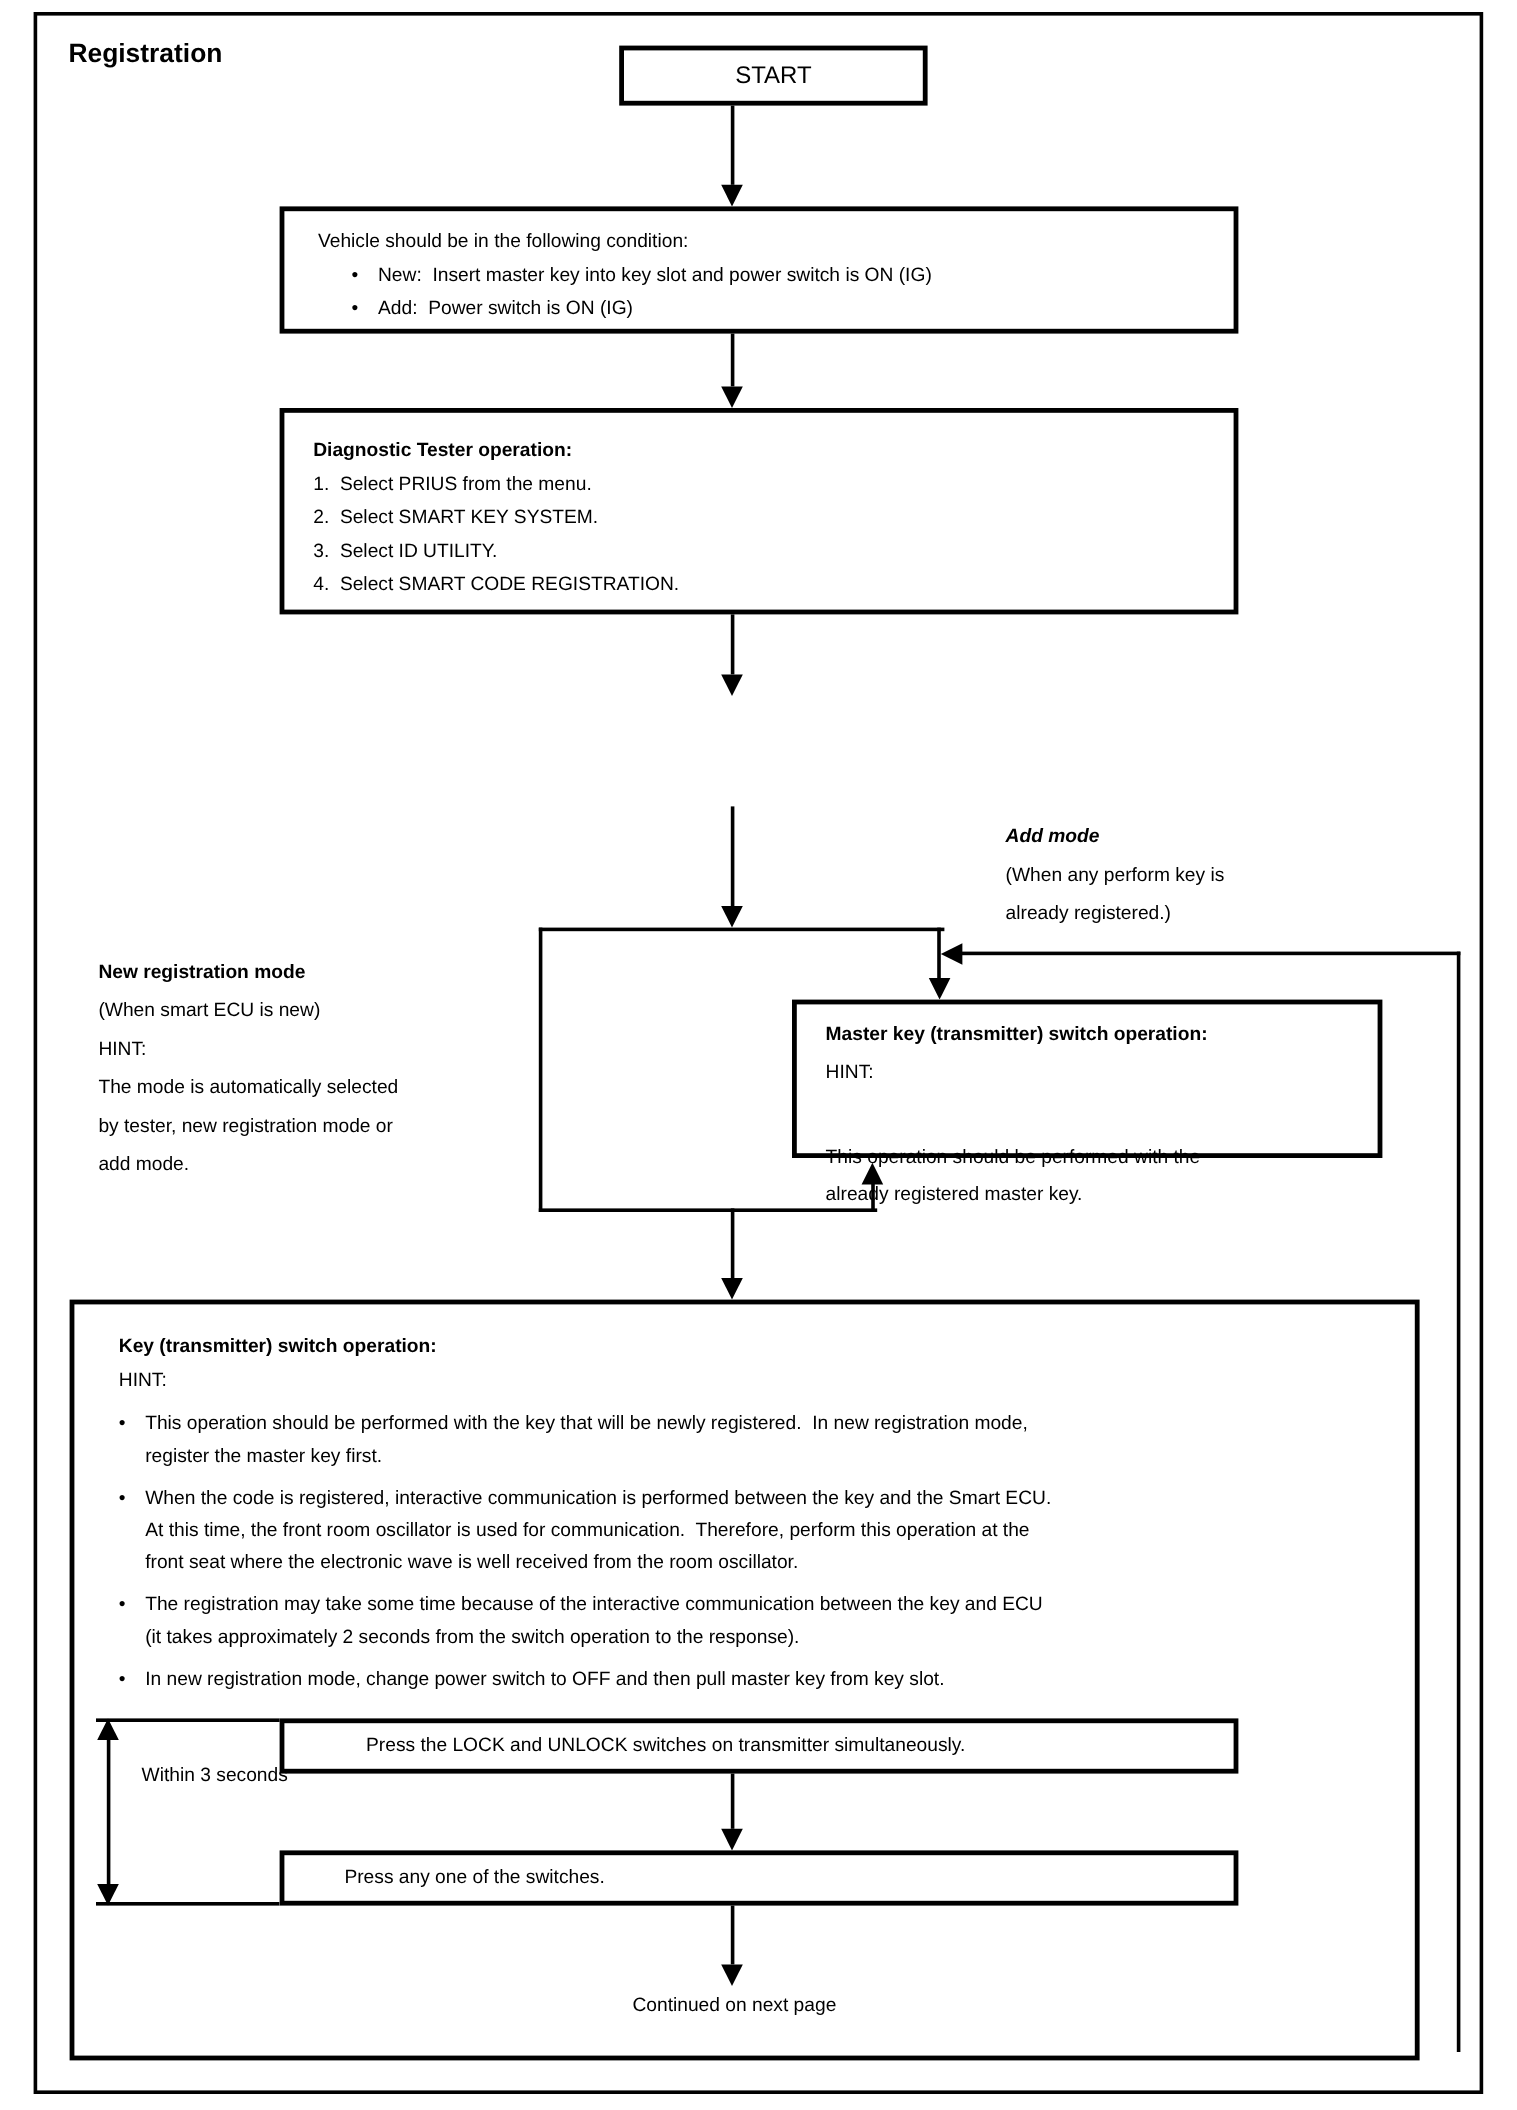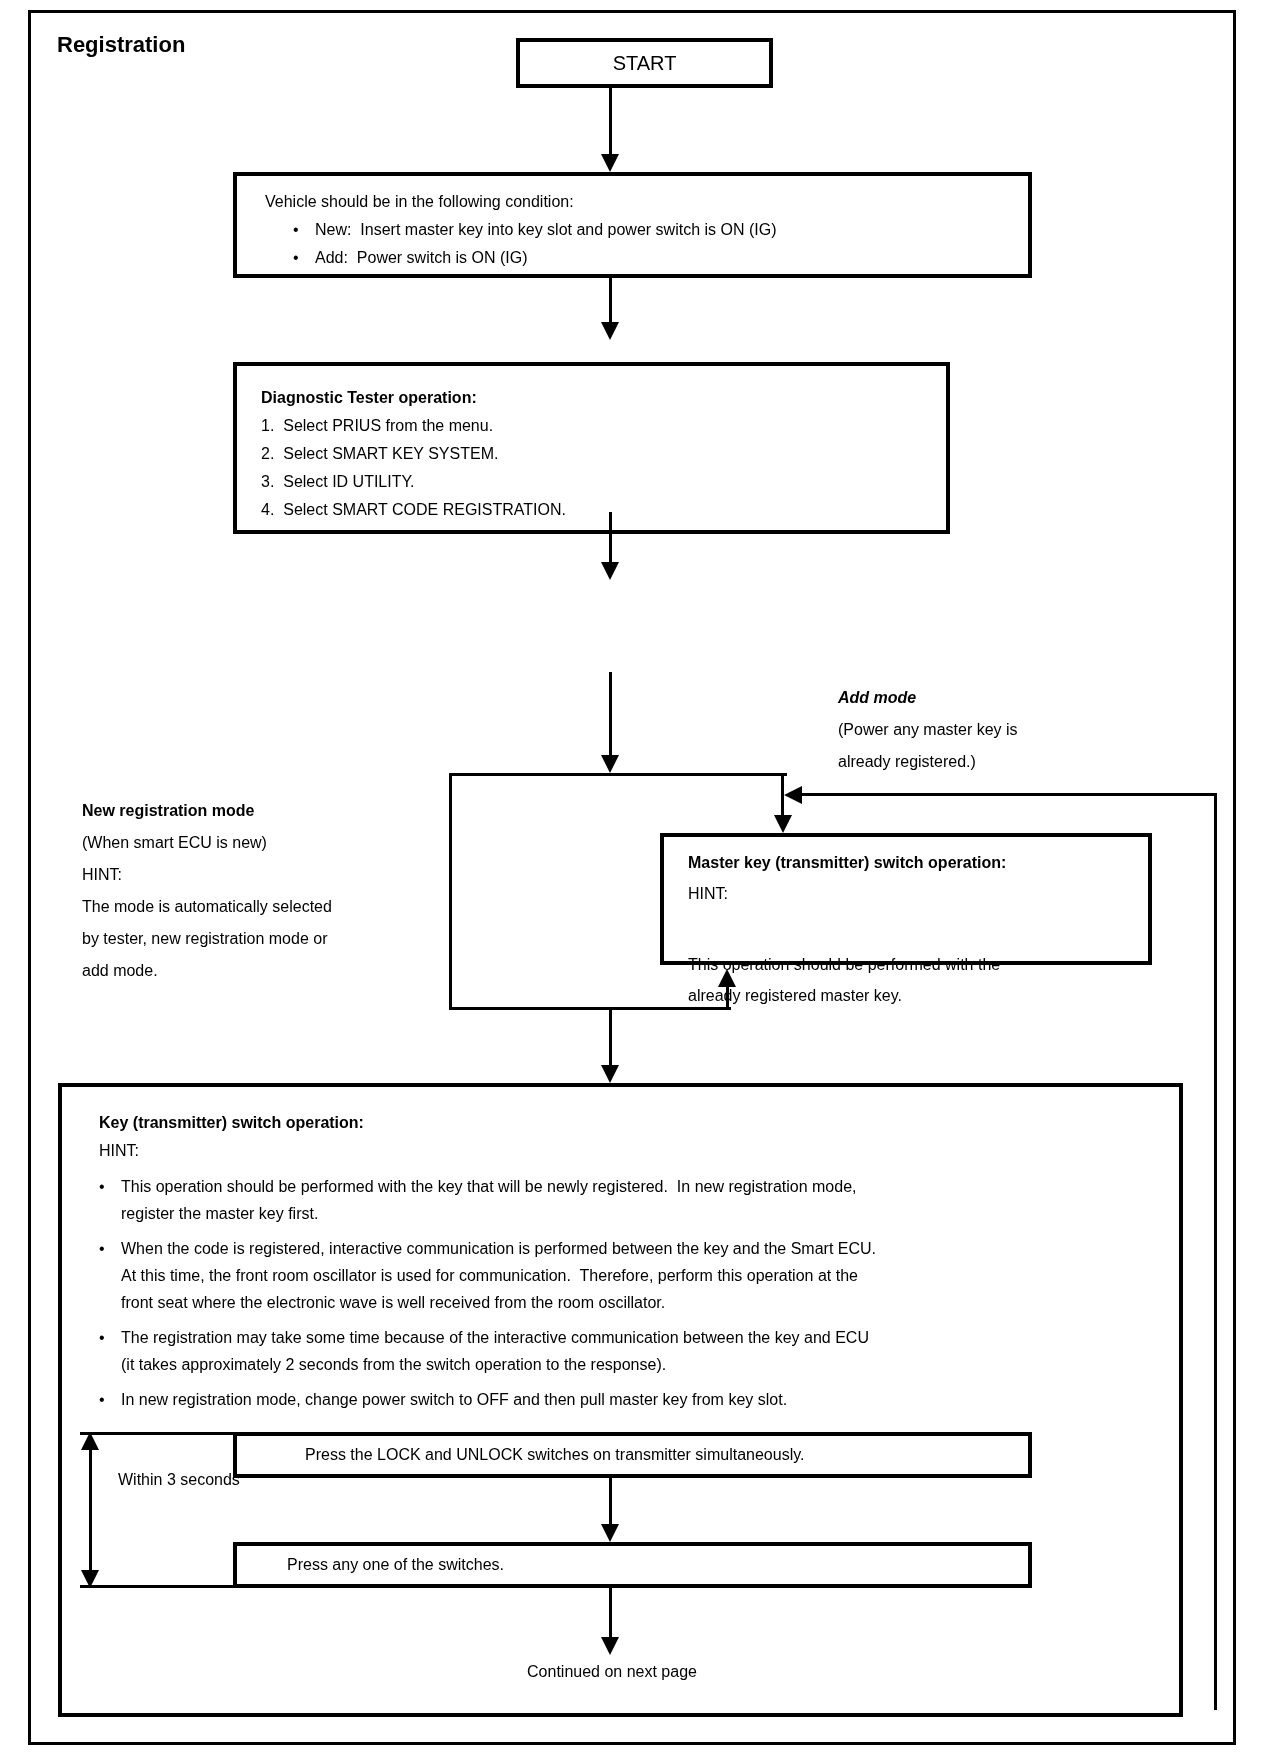--- a/index.html
+++ b/index.html
@@ -45,38 +45,38 @@
     </div>
     <div class="bullet" style="margin-top:0;margin-left:28px;">
       <span class="dot ln">•</span>
       <span class="ln">Add:  Power switch is ON (IG)</span>
     </div>
   </div>
 
   <div class="v" style="left:609px;top:278px;height:44px;"></div>
   <div class="ah ah-down" style="left:601px;top:322px;"></div>
 
-  <div class="box num-steps" style="left:233px;top:340px;width:717px;height:172px;padding:18px 0 0 24px;margin-top:22px;">
+  <div class="box num-steps" style="left:233px;top:340px;width:799px;height:172px;padding:18px 0 0 24px;">
     <div class="ln b">Diagnostic Tester operation:</div>
     <div class="ln">1.  Select PRIUS from the menu.</div>
     <div class="ln">2.  Select SMART KEY SYSTEM.</div>
     <div class="ln">3.  Select ID UTILITY.</div>
     <div class="ln">4.  Select SMART CODE REGISTRATION.</div>
   </div>
 
   <div class="v" style="left:609px;top:512px;height:50px;"></div>
   <div class="ah ah-down" style="left:601px;top:562px;"></div>
 
 
   <div class="v" style="left:609px;top:672px;height:83px;"></div>
   <div class="ah ah-down" style="left:601px;top:755px;"></div>
 
   <div style="position:absolute;left:838px;top:682px;">
     <div class="ln b" style="line-height:32px;font-style:italic;">Add mode</div>
-    <div class="ln" style="line-height:32px;">(Power any master key is</div>
+    <div class="ln" style="line-height:32px;">(When any perform key is</div>
     <div class="ln" style="line-height:32px;">already registered.)</div>
   </div>
 
   <div style="position:absolute;left:82px;top:795px;">
     <div class="ln b" style="line-height:32px;">New registration mode</div>
     <div class="ln" style="line-height:32px;">(When smart ECU is new)</div>
     <div class="ln" style="line-height:32px;">HINT:</div>
     <div class="ln" style="line-height:32px;">The mode is automatically selected</div>
     <div class="ln" style="line-height:32px;">by tester, new registration mode or</div>
     <div class="ln" style="line-height:32px;">add mode.</div>

